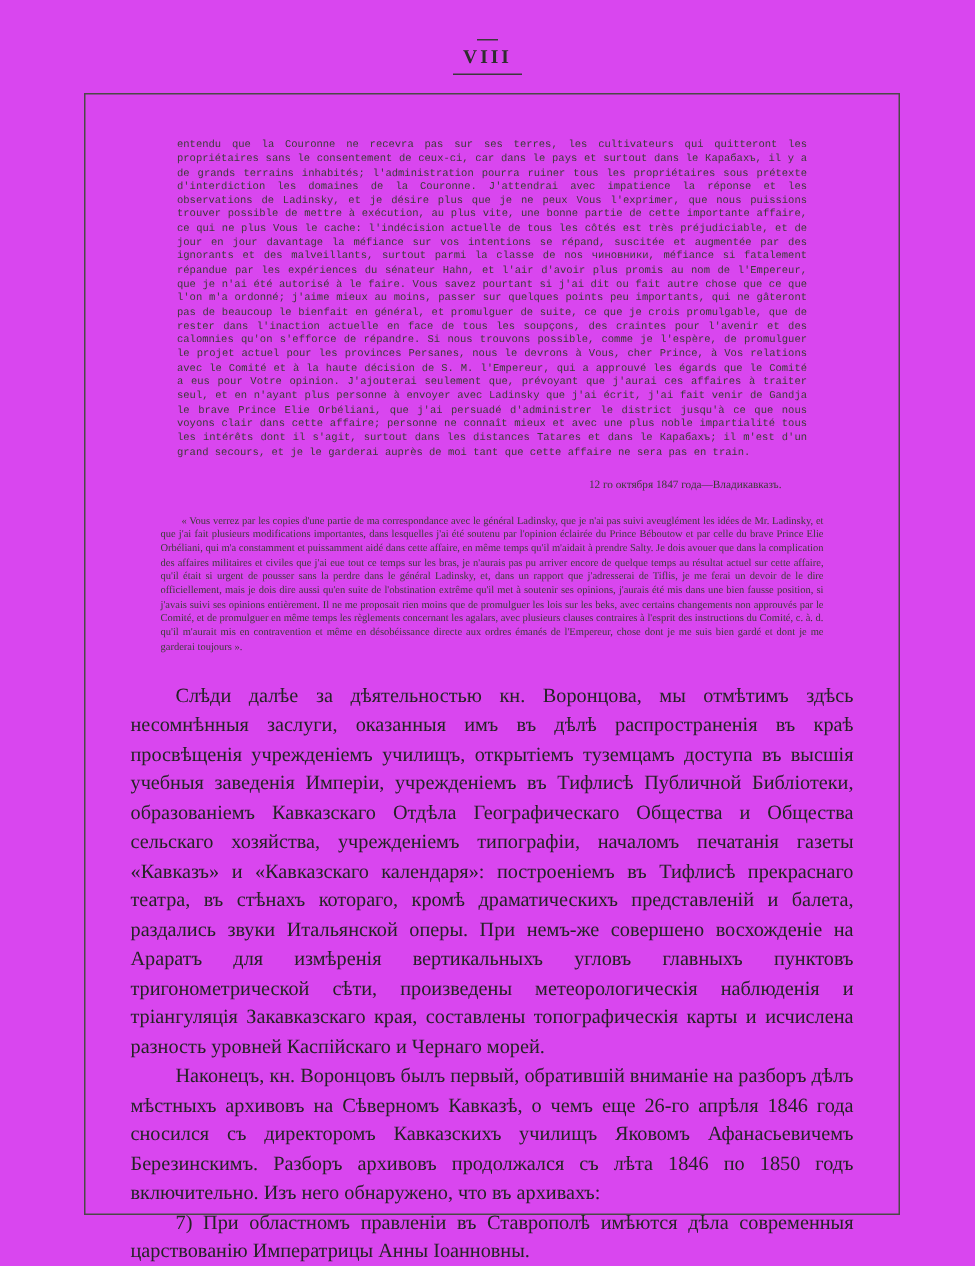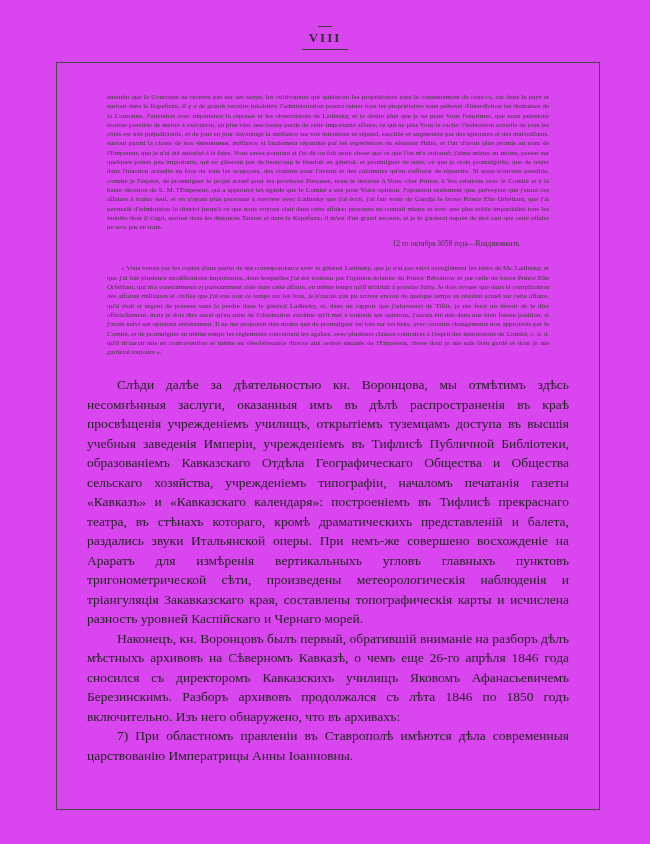--- a/index.html
+++ b/index.html
@@ -53,21 +53,22 @@
   }
   .letter-block {
     width: 442px;
     margin: 30px auto 0 auto;
     font-size: 7px;
     line-height: 9.3px;
     text-align: justify;
     color: #3c3c38;
   }
   .letter-block p {
-    margin: 0;
+    margin: 11px;
+    font-family: Liberation Mono, monospace;
   }
   .date-line {
     width: 442px;
     margin: 7px auto 6px auto;
     font-size: 7.5px;
     text-align: right;
     padding-right: 28px;
     box-sizing: border-box;
     color: #3c3c38;
   }
@@ -106,21 +107,21 @@
     <div class="page-number">VIII</div>
     <div class="rule-below"></div>
   </div>
 
   <div class="frame">
 
     <div class="letter-block">
       <p>entendu que la Couronne ne recevra pas sur ses terres, les cultivateurs qui quitteront les propriétaires sans le consentement de ceux-ci, car dans le pays et surtout dans le Карабахъ, il y a de grands terrains inhabités; l'administration pourra ruiner tous les propriétaires sous prétexte d'interdiction les domaines de la Couronne. J'attendrai avec impatience la réponse et les observations de Ladinsky, et je désire plus que je ne peux Vous l'exprimer, que nous puissions trouver possible de mettre à exécution, au plus vite, une bonne partie de cette importante affaire, ce qui ne plus Vous le cache: l'indécision actuelle de tous les côtés est très préjudiciable, et de jour en jour davantage la méfiance sur vos intentions se répand, suscitée et augmentée par des ignorants et des malveillants, surtout parmi la classe de nos чиновники, méfiance si fatalement répandue par les expériences du sénateur Hahn, et l'air d'avoir plus promis au nom de l'Empereur, que je n'ai été autorisé à le faire. Vous savez pourtant si j'ai dit ou fait autre chose que ce que l'on m'a ordonné; j'aime mieux au moins, passer sur quelques points peu importants, qui ne gâteront pas de beaucoup le bienfait en général, et promulguer de suite, ce que je crois promulgable, que de rester dans l'inaction actuelle en face de tous les soupçons, des craintes pour l'avenir et des calomnies qu'on s'efforce de répandre. Si nous trouvons possible, comme je l'espère, de promulguer le projet actuel pour les provinces Persanes, nous le devrons à Vous, cher Prince, à Vos relations avec le Comité et à la haute décision de S. M. l'Empereur, qui a approuvé les égards que le Comité a eus pour Votre opinion. J'ajouterai seulement que, prévoyant que j'aurai ces affaires à traiter seul, et en n'ayant plus personne à envoyer avec Ladinsky que j'ai écrit, j'ai fait venir de Gandja le brave Prince Elie Orbéliani, que j'ai persuadé d'administrer le district jusqu'à ce que nous voyons clair dans cette affaire; personne ne connaît mieux et avec une plus noble impartialité tous les intérêts dont il s'agit, surtout dans les distances Tatares et dans le Карабахъ; il m'est d'un grand secours, et je le garderai auprès de moi tant que cette affaire ne sera pas en train.</p>
     </div>
 
-    <div class="date-line">12 го октября 3058 года—Владикавказъ.</div>
+    <div class="date-line">12 го октября 1847 года—Владикавказъ.</div>
 
     <div class="letter-block-2">
       <p>« Vous verrez par les copies d'une partie de ma correspondance avec le général Ladinsky, que je n'ai pas suivi aveuglément les idées de Mr. Ladinsky, et que j'ai fait plusieurs modifications importantes, dans lesquelles j'ai été soutenu par l'opinion éclairée du Prince Béboutow et par celle du brave Prince Elie Orbéliani, qui m'a constamment et puissamment aidé dans cette affaire, en même temps qu'il m'aidait à prendre Salty. Je dois avouer que dans la complication des affaires militaires et civiles que j'ai eue tout ce temps sur les bras, je n'aurais pas pu arriver encore de quelque temps au résultat actuel sur cette affaire, qu'il était si urgent de pousser sans la perdre dans le général Ladinsky, et, dans un rapport que j'adresserai de Tiflis, je me ferai un devoir de le dire officiellement, mais je dois dire aussi qu'en suite de l'obstination extrême qu'il met à soutenir ses opinions, j'aurais été mis dans une bien fausse position, si j'avais suivi ses opinions entièrement. Il ne me proposait rien moins que de promulguer les lois sur les beks, avec certains changements non approuvés par le Comité, et de promulguer en même temps les règlements concernant les agalars, avec plusieurs clauses contraires à l'esprit des instructions du Comité, c. à. d. qu'il m'aurait mis en contravention et même en désobéissance directe aux ordres émanés de l'Empereur, chose dont je me suis bien gardé et dont je me garderai toujours ».</p>
     </div>
 
     <div class="main-text">
       <p>Слѣди далѣе за дѣятельностью кн. Воронцова, мы отмѣтимъ здѣсь несомнѣнныя заслуги, оказанныя имъ въ дѣлѣ распространенія въ краѣ просвѣщенія учрежденіемъ училищъ, открытіемъ туземцамъ доступа въ высшія учебныя заведенія Имперіи, учрежденіемъ въ Тифлисѣ Публичной Библіотеки, образованіемъ Кавказскаго Отдѣла Географическаго Общества и Общества сельскаго хозяйства, учрежденіемъ типографіи, началомъ печатанія газеты «Кавказъ» и «Кавказскаго календаря»: построеніемъ въ Тифлисѣ прекраснаго театра, въ стѣнахъ котораго, кромѣ драматическихъ представленій и балета, раздались звуки Итальянской оперы. При немъ-же совершено восхожденіе на Араратъ для измѣренія вертикальныхъ угловъ главныхъ пунктовъ тригонометрической сѣти, произведены метеорологическія наблюденія и тріангуляція Закавказскаго края, составлены топографическія карты и исчислена разность уровней Каспійскаго и Чернаго морей.</p>
       <p>Наконецъ, кн. Воронцовъ былъ первый, обратившій вниманіе на разборъ дѣлъ мѣстныхъ архивовъ на Сѣверномъ Кавказѣ, о чемъ еще 26-го апрѣля 1846 года сносился съ директоромъ Кавказскихъ училищъ Яковомъ Афанасьевичемъ Березинскимъ. Разборъ архивовъ продолжался съ лѣта 1846 по 1850 годъ включительно. Изъ него обнаружено, что въ архивахъ:</p>
       <p>7) При областномъ правленіи въ Ставрополѣ имѣются дѣла современныя царствованію Императрицы Анны Іоанновны.</p>
     </div>

